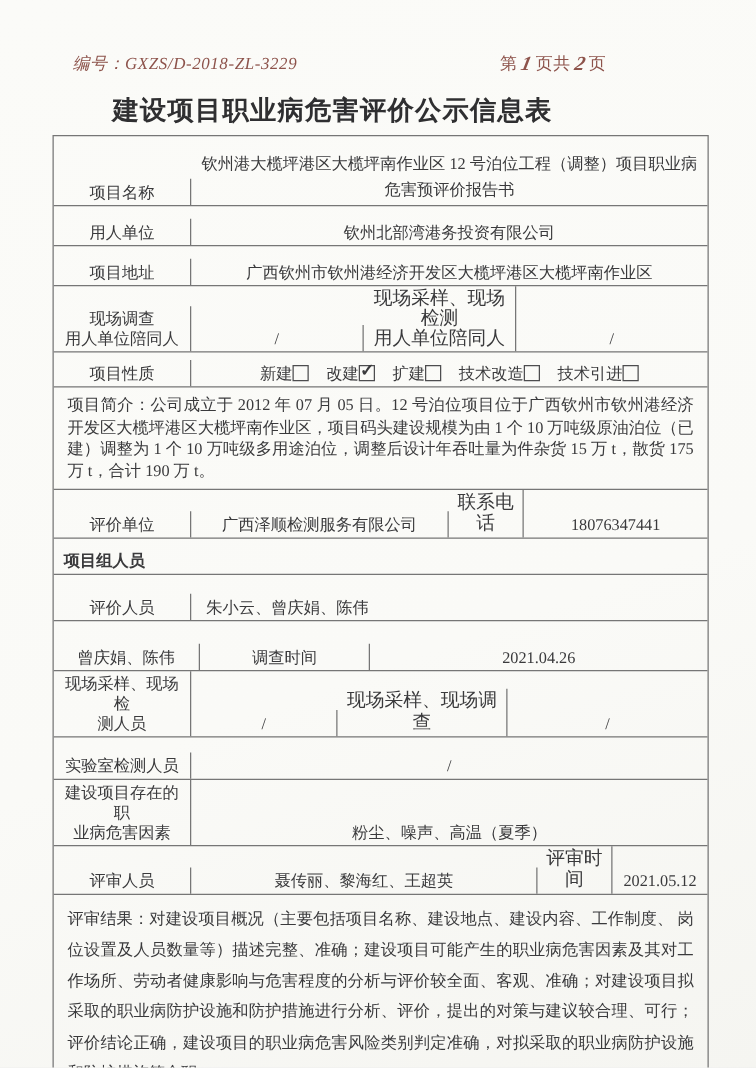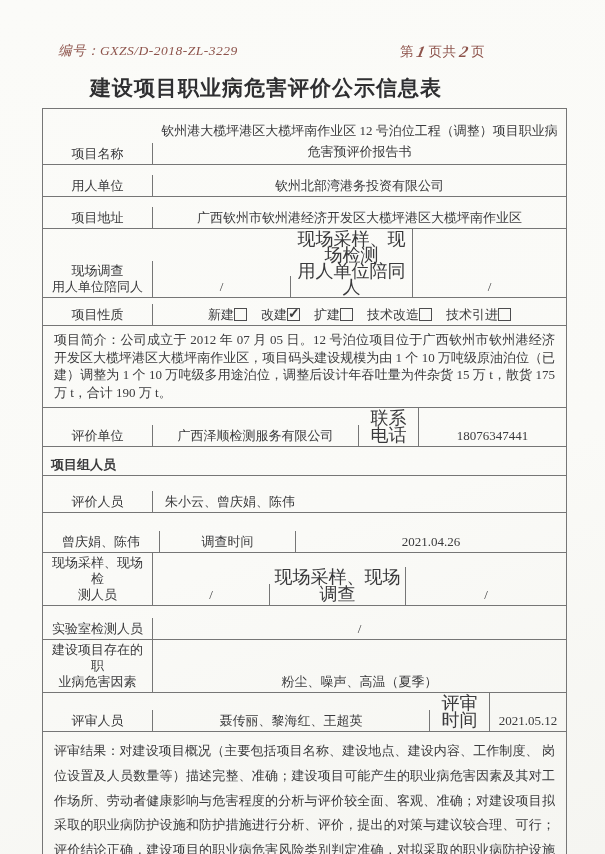--- a/index.html
+++ b/index.html
@@ -48,21 +48,21 @@
     text-align:center;padding:2px 4px;line-height:17px;
   }
   .tc:last-child{border-right:none;}
   .tc.grow{flex:1 1 auto;}
   .w-label{flex:0 0 110px;}
   .w138{flex:0 0 138px;} .w122{flex:0 0 122px;}
   .w206{flex:0 0 206px;} .w60{flex:0 0 60px;}
   .w117{flex:0 0 117px;} .w136{flex:0 0 136px;}
   .w277{flex:0 0 277px;}
   .two-line span{display:block;line-height:16px;}
-  .small{font-size:18px;}
+  .small{font-size:15px;}
   .left{align-items:flex-start;text-align:left;}
   .bold{font-weight:bold;}
   .para{
     display:block;text-align:justify;padding:3px 7px 4px;line-height:17.6px;
   }
   .para.review{line-height:24.6px;padding:5px 7px 6px;}
   .nature-opts{flex-direction:row;gap:14px;justify-content:center;}
   .cb-item{white-space:nowrap;display:inline-flex;align-items:center;gap:0;}
   .cbox{
     display:inline-block;width:11px;height:11px;border:1px solid #4d4d4f;

